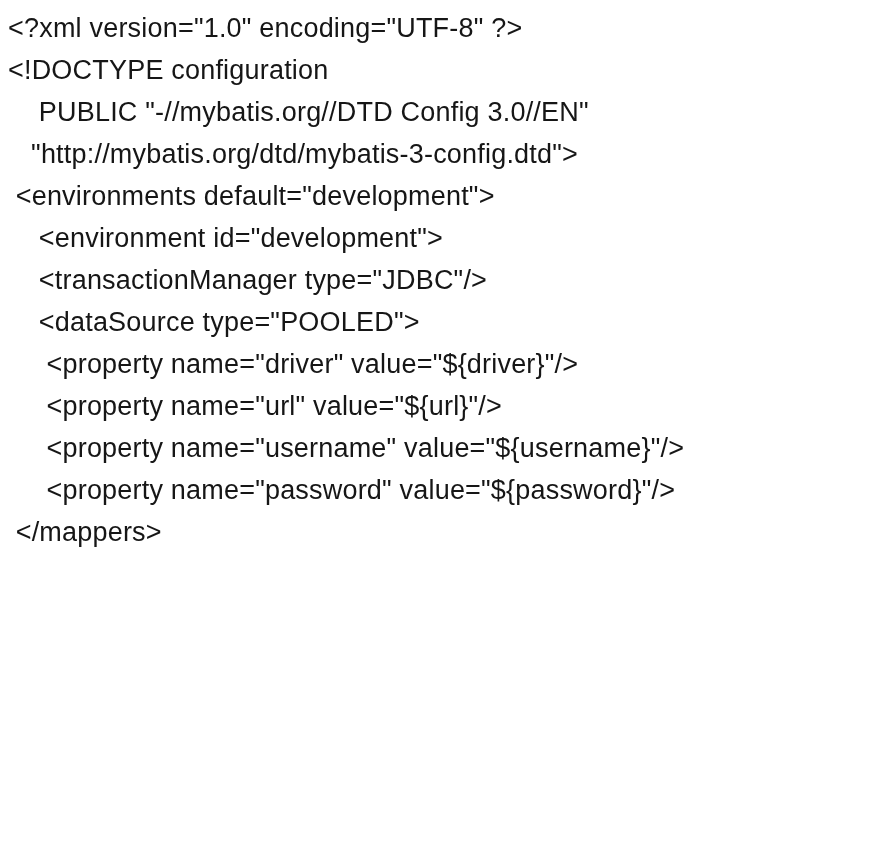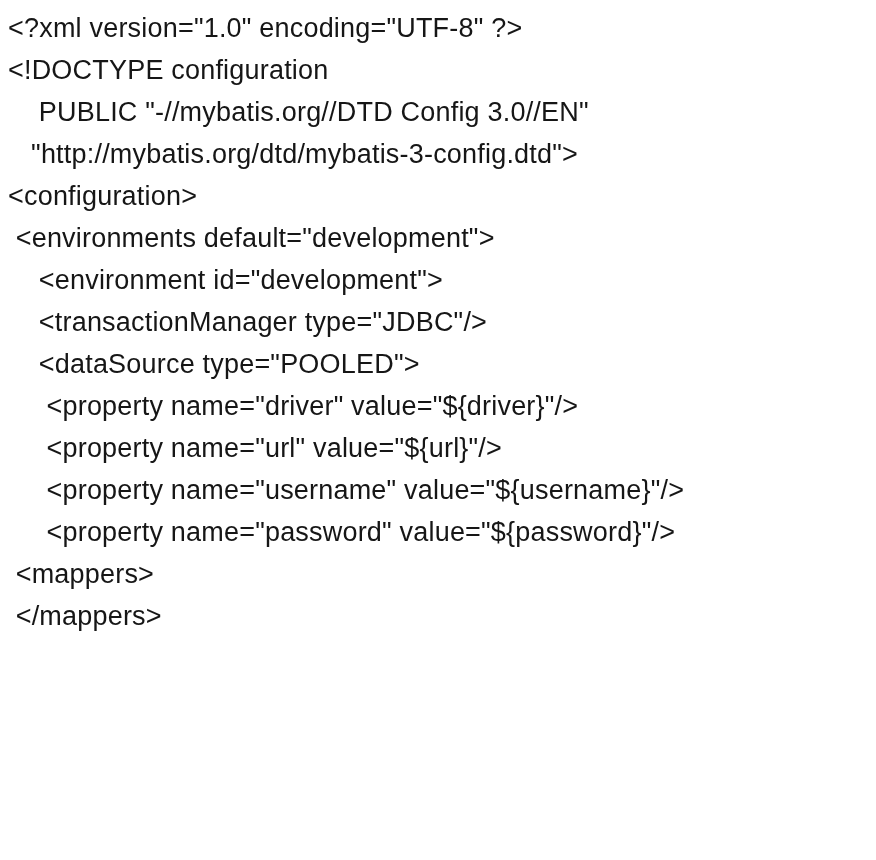--- a/index.html
+++ b/index.html
@@ -30,24 +30,22 @@
   }
 </style>
 </head>
 <body>
 
 <main class="code-snippet">
   <div class="code-line">&lt;?xml version="1.0" encoding="UTF-8" ?&gt;</div>
   <div class="code-line">&lt;!DOCTYPE configuration</div>
   <div class="code-line">    PUBLIC "-//mybatis.org//DTD Config 3.0//EN"</div>
   <div class="code-line">   "http://mybatis.org/dtd/mybatis-3-config.dtd"&gt;</div>
-  <div class="code-line">&lt;configuration&gt;</div>
   <div class="code-line"> &lt;environments default="development"&gt;</div>
   <div class="code-line">    &lt;environment id="development"&gt;</div>
   <div class="code-line">    &lt;transactionManager type="JDBC"/&gt;</div>
   <div class="code-line">    &lt;dataSource type="POOLED"&gt;</div>
   <div class="code-line">     &lt;property name="driver" value="${driver}"/&gt;</div>
   <div class="code-line">     &lt;property name="url" value="${url}"/&gt;</div>
   <div class="code-line">     &lt;property name="username" value="${username}"/&gt;</div>
   <div class="code-line">     &lt;property name="password" value="${password}"/&gt;</div>
-  <div class="code-line"> &lt;mappers&gt;</div>
   <div class="code-line"> &lt;/mappers&gt;</div>
 </main>
 
 </body></html>

